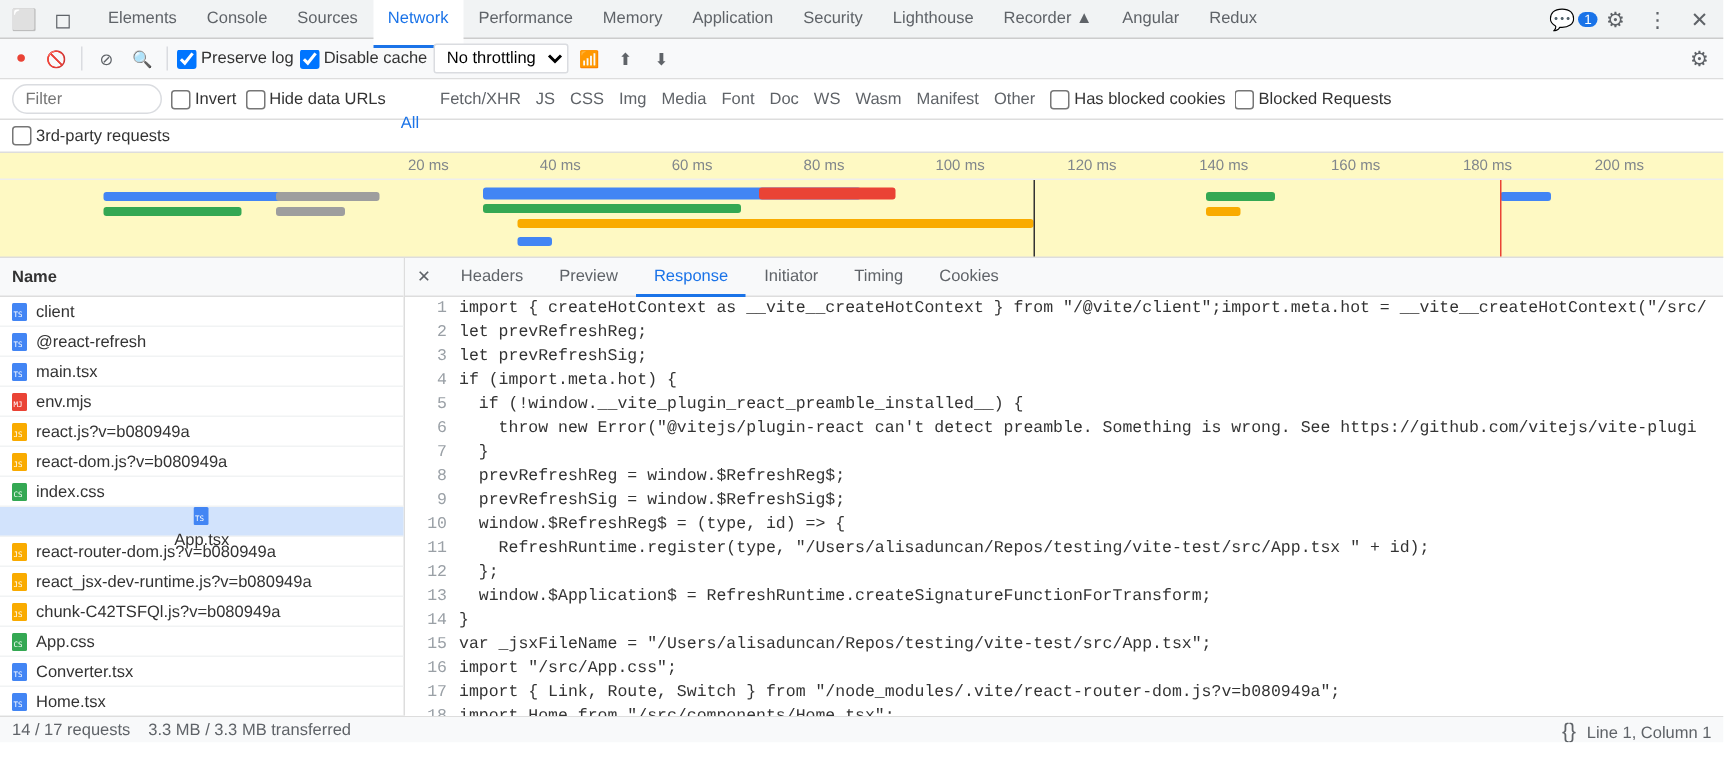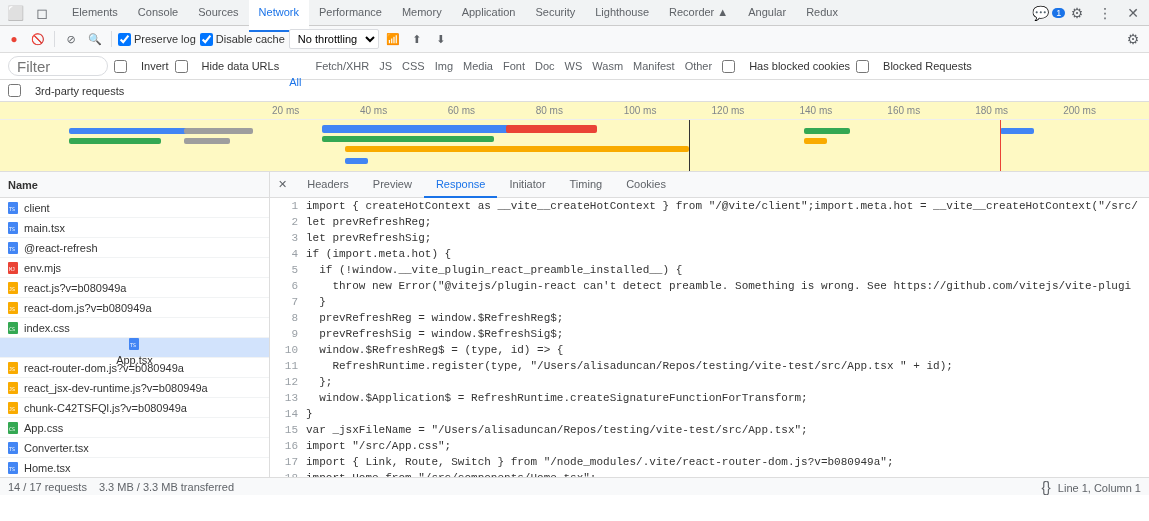--- a/index.html
+++ b/index.html
@@ -46,29 +46,29 @@
       border-radius: 2px; cursor: pointer; height: 20px;
     }
     .toolbar-sep { width: 1px; height: 16px; background: #dadce0; margin: 0 2px; }
 
     
     .filter-bar {
       display: flex; align-items: center; background: #fff; border-bottom: 1px solid #ddd;
       height: 27px; padding: 0 8px; gap: 6px; flex-wrap: nowrap;
     }
     .filter-input {
-      border: 1px solid #dadce0; border-radius: 12px; padding: 1px 8px; font-size: 15px;
+      border: 1px solid #dadce0; border-radius: 12px; padding: 1px 8px; font-size: 11px;
       width: 100px; height: 20px; outline: none;
     }
     .filter-tag {
       font-size: 11px; cursor: pointer; color: #5f6368; padding: 1px 4px; border-radius: 2px;
       white-space: nowrap;
     }
     .filter-tag.active { color: #1a73e8; margin-top: 32px; }
-    .filter-checkbox { display: flex; align-items: center; gap: 14px; font-size: 11px; cursor: pointer; }
+    .filter-checkbox { display: flex; align-items: center; gap: 3px; font-size: 11px; cursor: pointer; }
 
     
     .thirdparty-row {
       display: flex; align-items: center; border-bottom: 1px solid #ddd; height: 22px;
       padding: 0 8px; gap: 6px;
     }
 
     
     .timeline-area {
       background: #fef9c3; border-bottom: 1px solid #ddd; height: 70px; position: relative; overflow: hidden;
@@ -310,30 +310,30 @@
           </div>
           <span>client</span>
         </div>
         <div class="file-item">
           <div class="file-icon tsx">
             <svg width="12" height="12" viewBox="0 0 12 12">
               <rect width="10" height="12" rx="1" fill="#4285f4"></rect>
               <text x="1" y="9" font-size="5" fill="white" font-family="monospace">TS</text>
             </svg>
           </div>
-          <span>main.tsx</span>
+          <span>@react-refresh</span>
         </div>
         <div class="file-item">
           <div class="file-icon tsx">
             <svg width="12" height="12" viewBox="0 0 12 12">
               <rect width="10" height="12" rx="1" fill="#4285f4"></rect>
               <text x="1" y="9" font-size="5" fill="white" font-family="monospace">TS</text>
             </svg>
           </div>
-          <span>@react-refresh</span>
+          <span>main.tsx</span>
         </div>
         <div class="file-item">
           <div class="file-icon mjs">
             <svg width="12" height="12" viewBox="0 0 12 12">
               <rect width="10" height="12" rx="1" fill="#ea4335"></rect>
               <text x="1" y="9" font-size="5" fill="white" font-family="monospace">MJ</text>
             </svg>
           </div>
           <span>env.mjs</span>
         </div>

